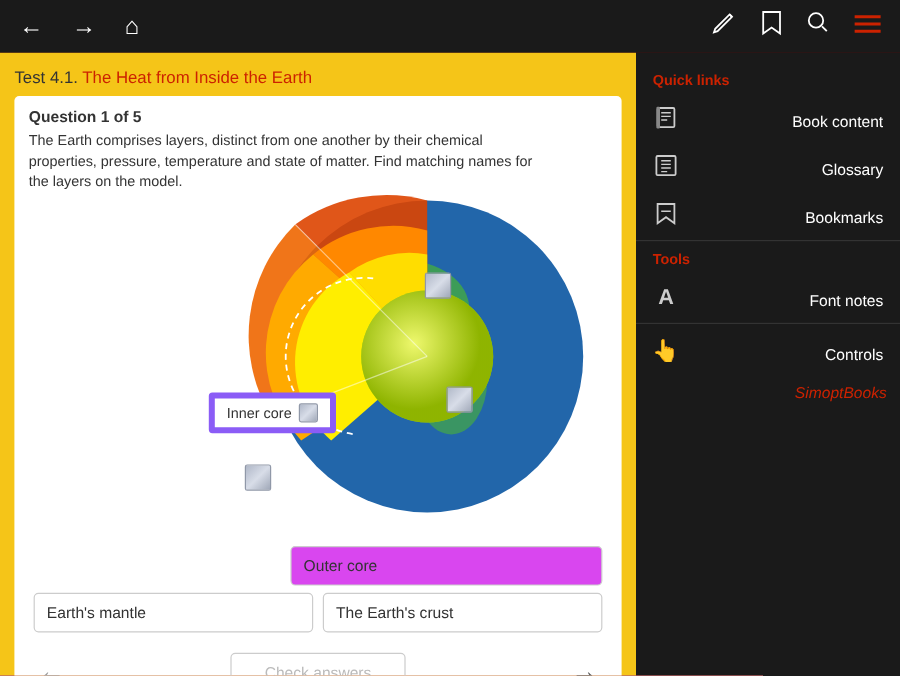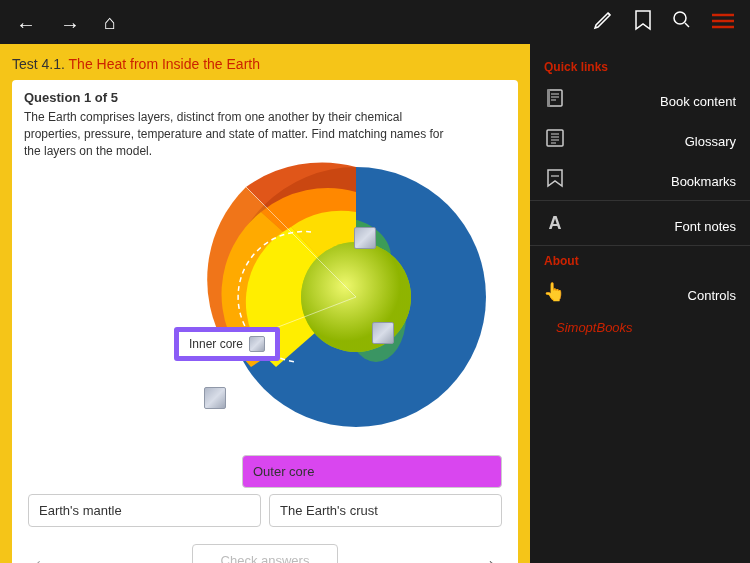--- a/index.html
+++ b/index.html
@@ -231,22 +231,22 @@
       text-align: right;
     }
 
     .sidebar-divider {
       height: 1px;
       background: #333;
       margin: 2px 0;
     }
 
     .simopt-brand {
-      text-align: left;
-      padding: 8px 26px;
+      text-align: right;
+      padding: 8px 11px;
       font-size: 13px;
       color: #888;
       font-style: italic;
     }
     .simopt-brand span { color: #CC2200; }
   </style>
 </head>
 <body>
 
 <div class="top-bar">
@@ -387,30 +387,30 @@
         <svg width="18" height="20" viewBox="0 0 18 20" fill="none">
           <path d="M2 2h14v16l-7-5-7 5V2z" stroke="#ccc" stroke-width="1.5" fill="none"></path>
           <path d="M5 8h8" stroke="#ccc" stroke-width="1.2"></path>
         </svg>
       </div>
       <span class="sidebar-item-label">Bookmarks</span>
     </div>
 
     <div class="sidebar-divider"></div>
 
+    <div class="sidebar-section-title">Tools</div>
 
     <div class="sidebar-item">
       <div class="sidebar-item-icon" style="font-size:18px; color:#ccc; font-weight:bold;">A</div>
       <span class="sidebar-item-label">Font notes</span>
     </div>
 
 
     <div class="sidebar-divider"></div>
 
-    <div class="sidebar-section-title">About</div>
 
     <div class="sidebar-item">
       <div class="sidebar-item-icon" style="font-size:18px;">👆</div>
       <span class="sidebar-item-label">Controls</span>
     </div>
 
     <div class="simopt-brand">
       <span>Simopt</span><span style="color:#CC2200;">Books</span>
     </div>
 

